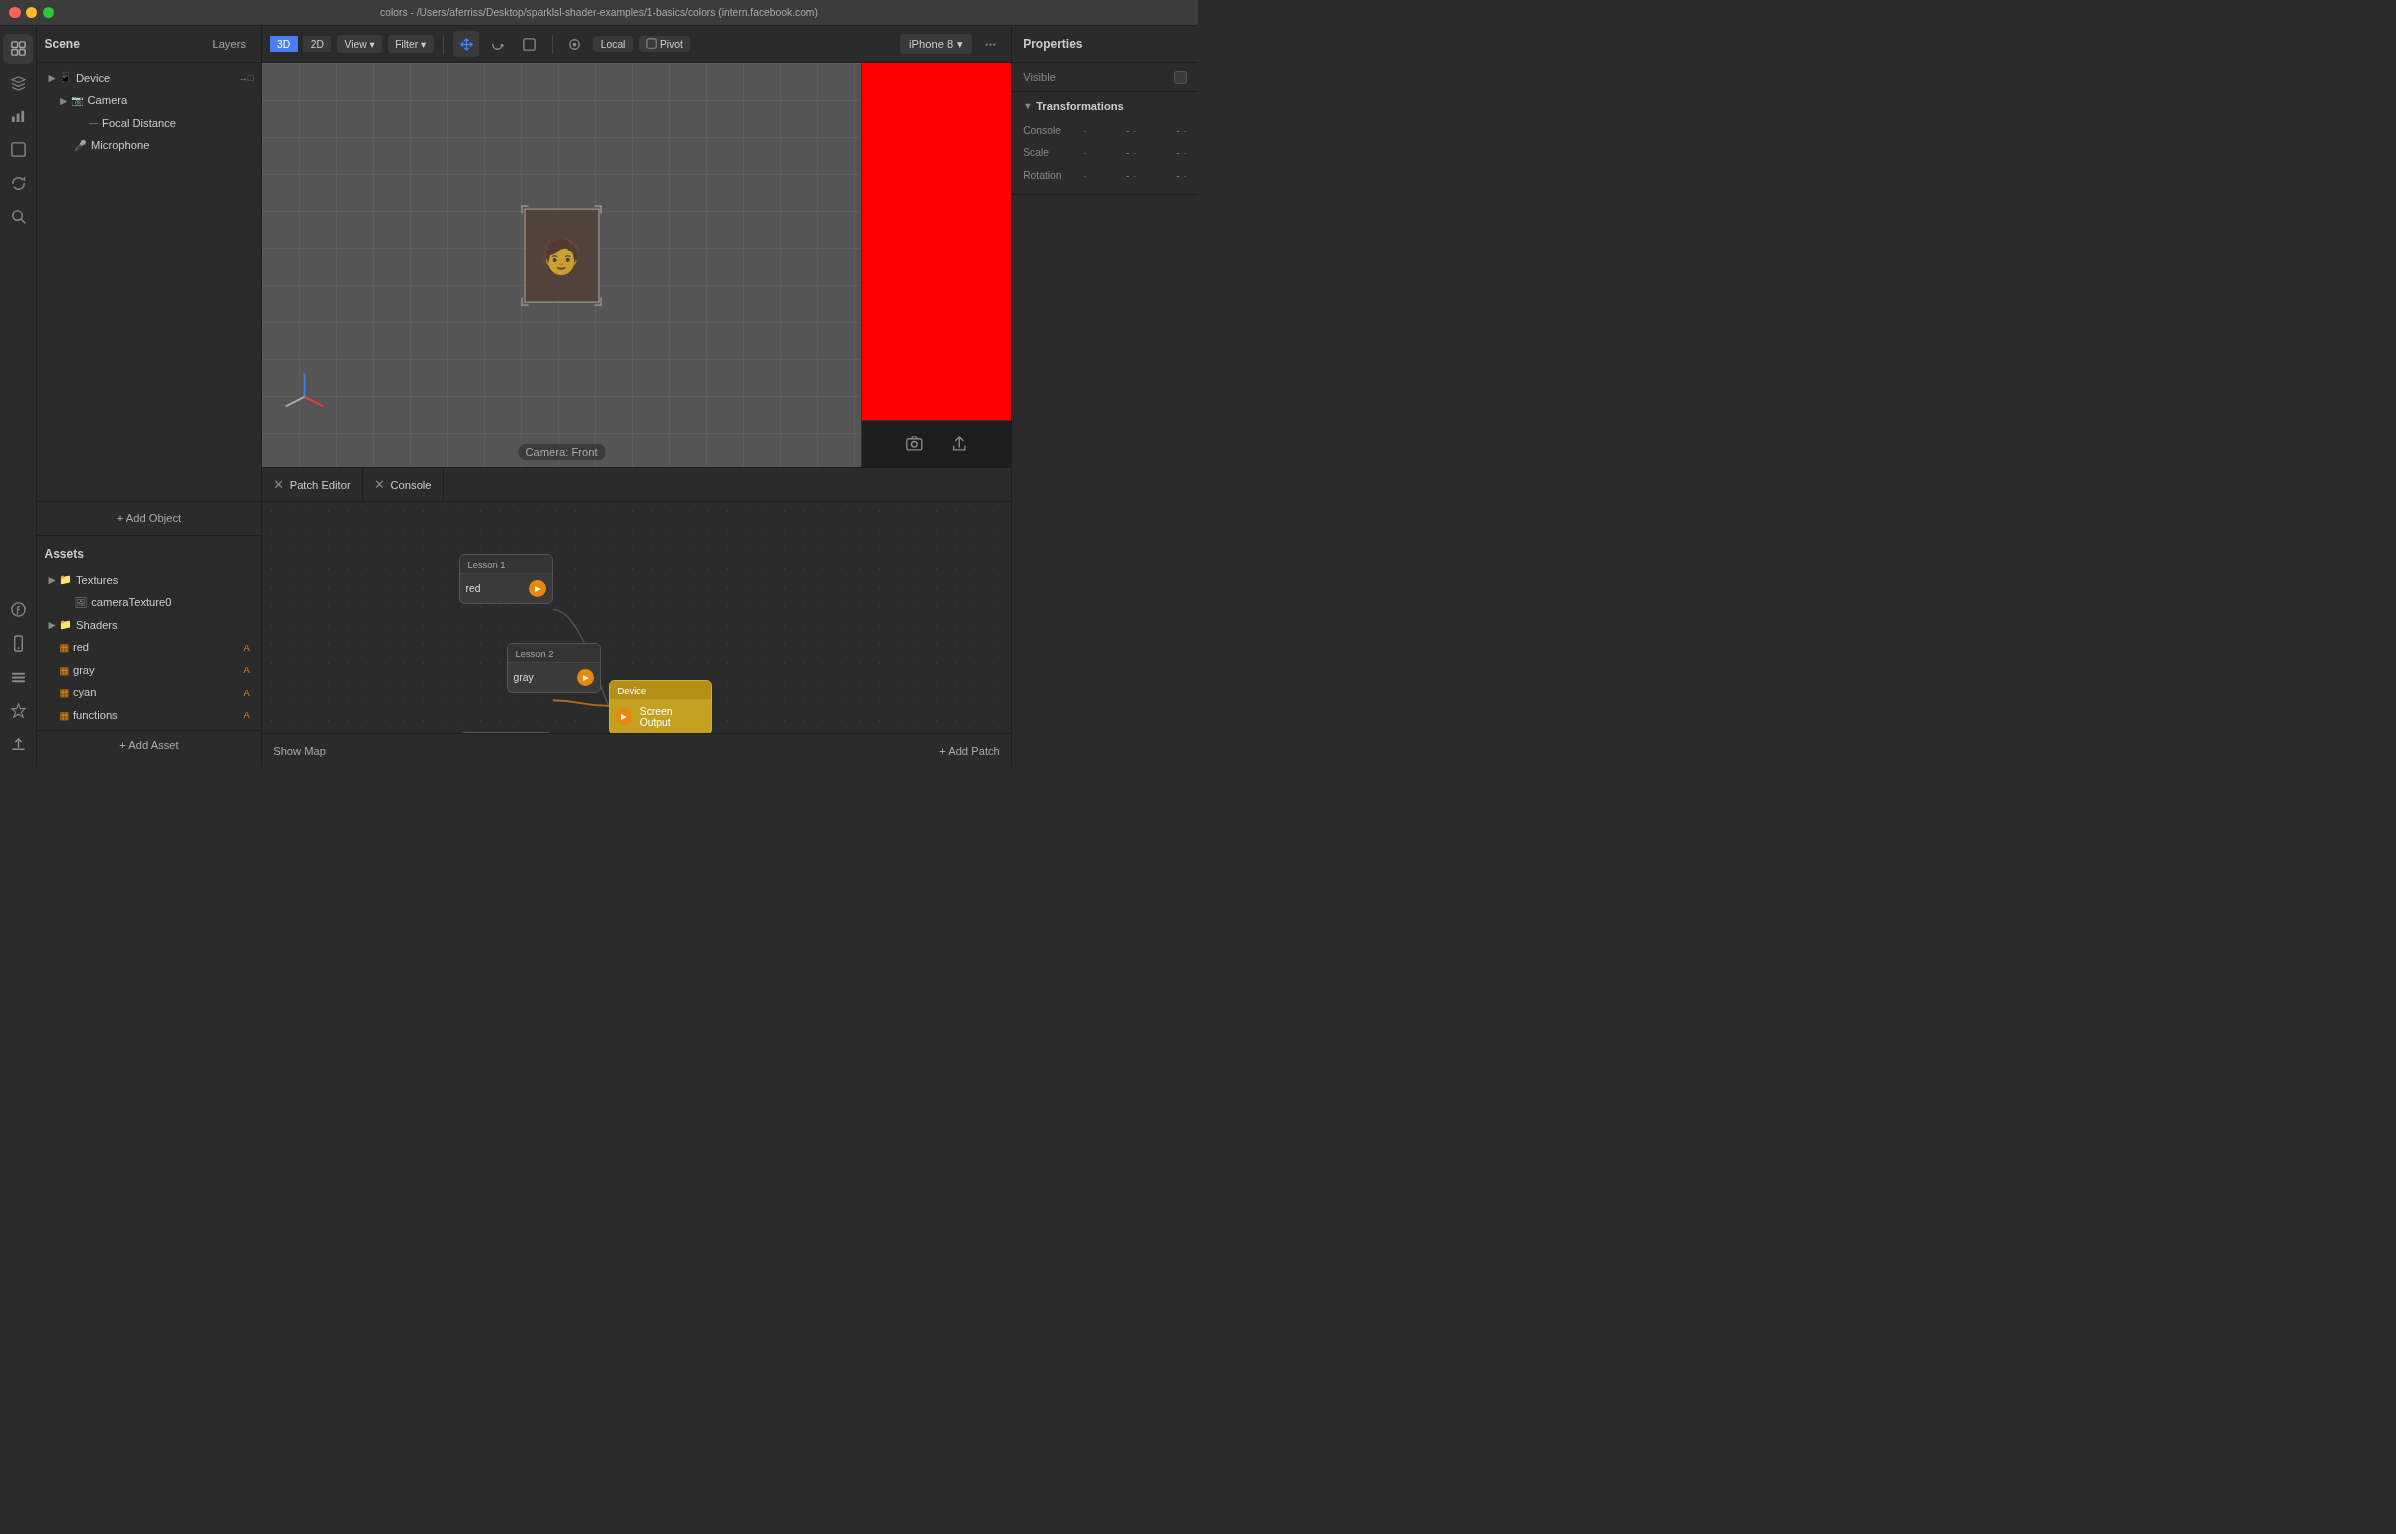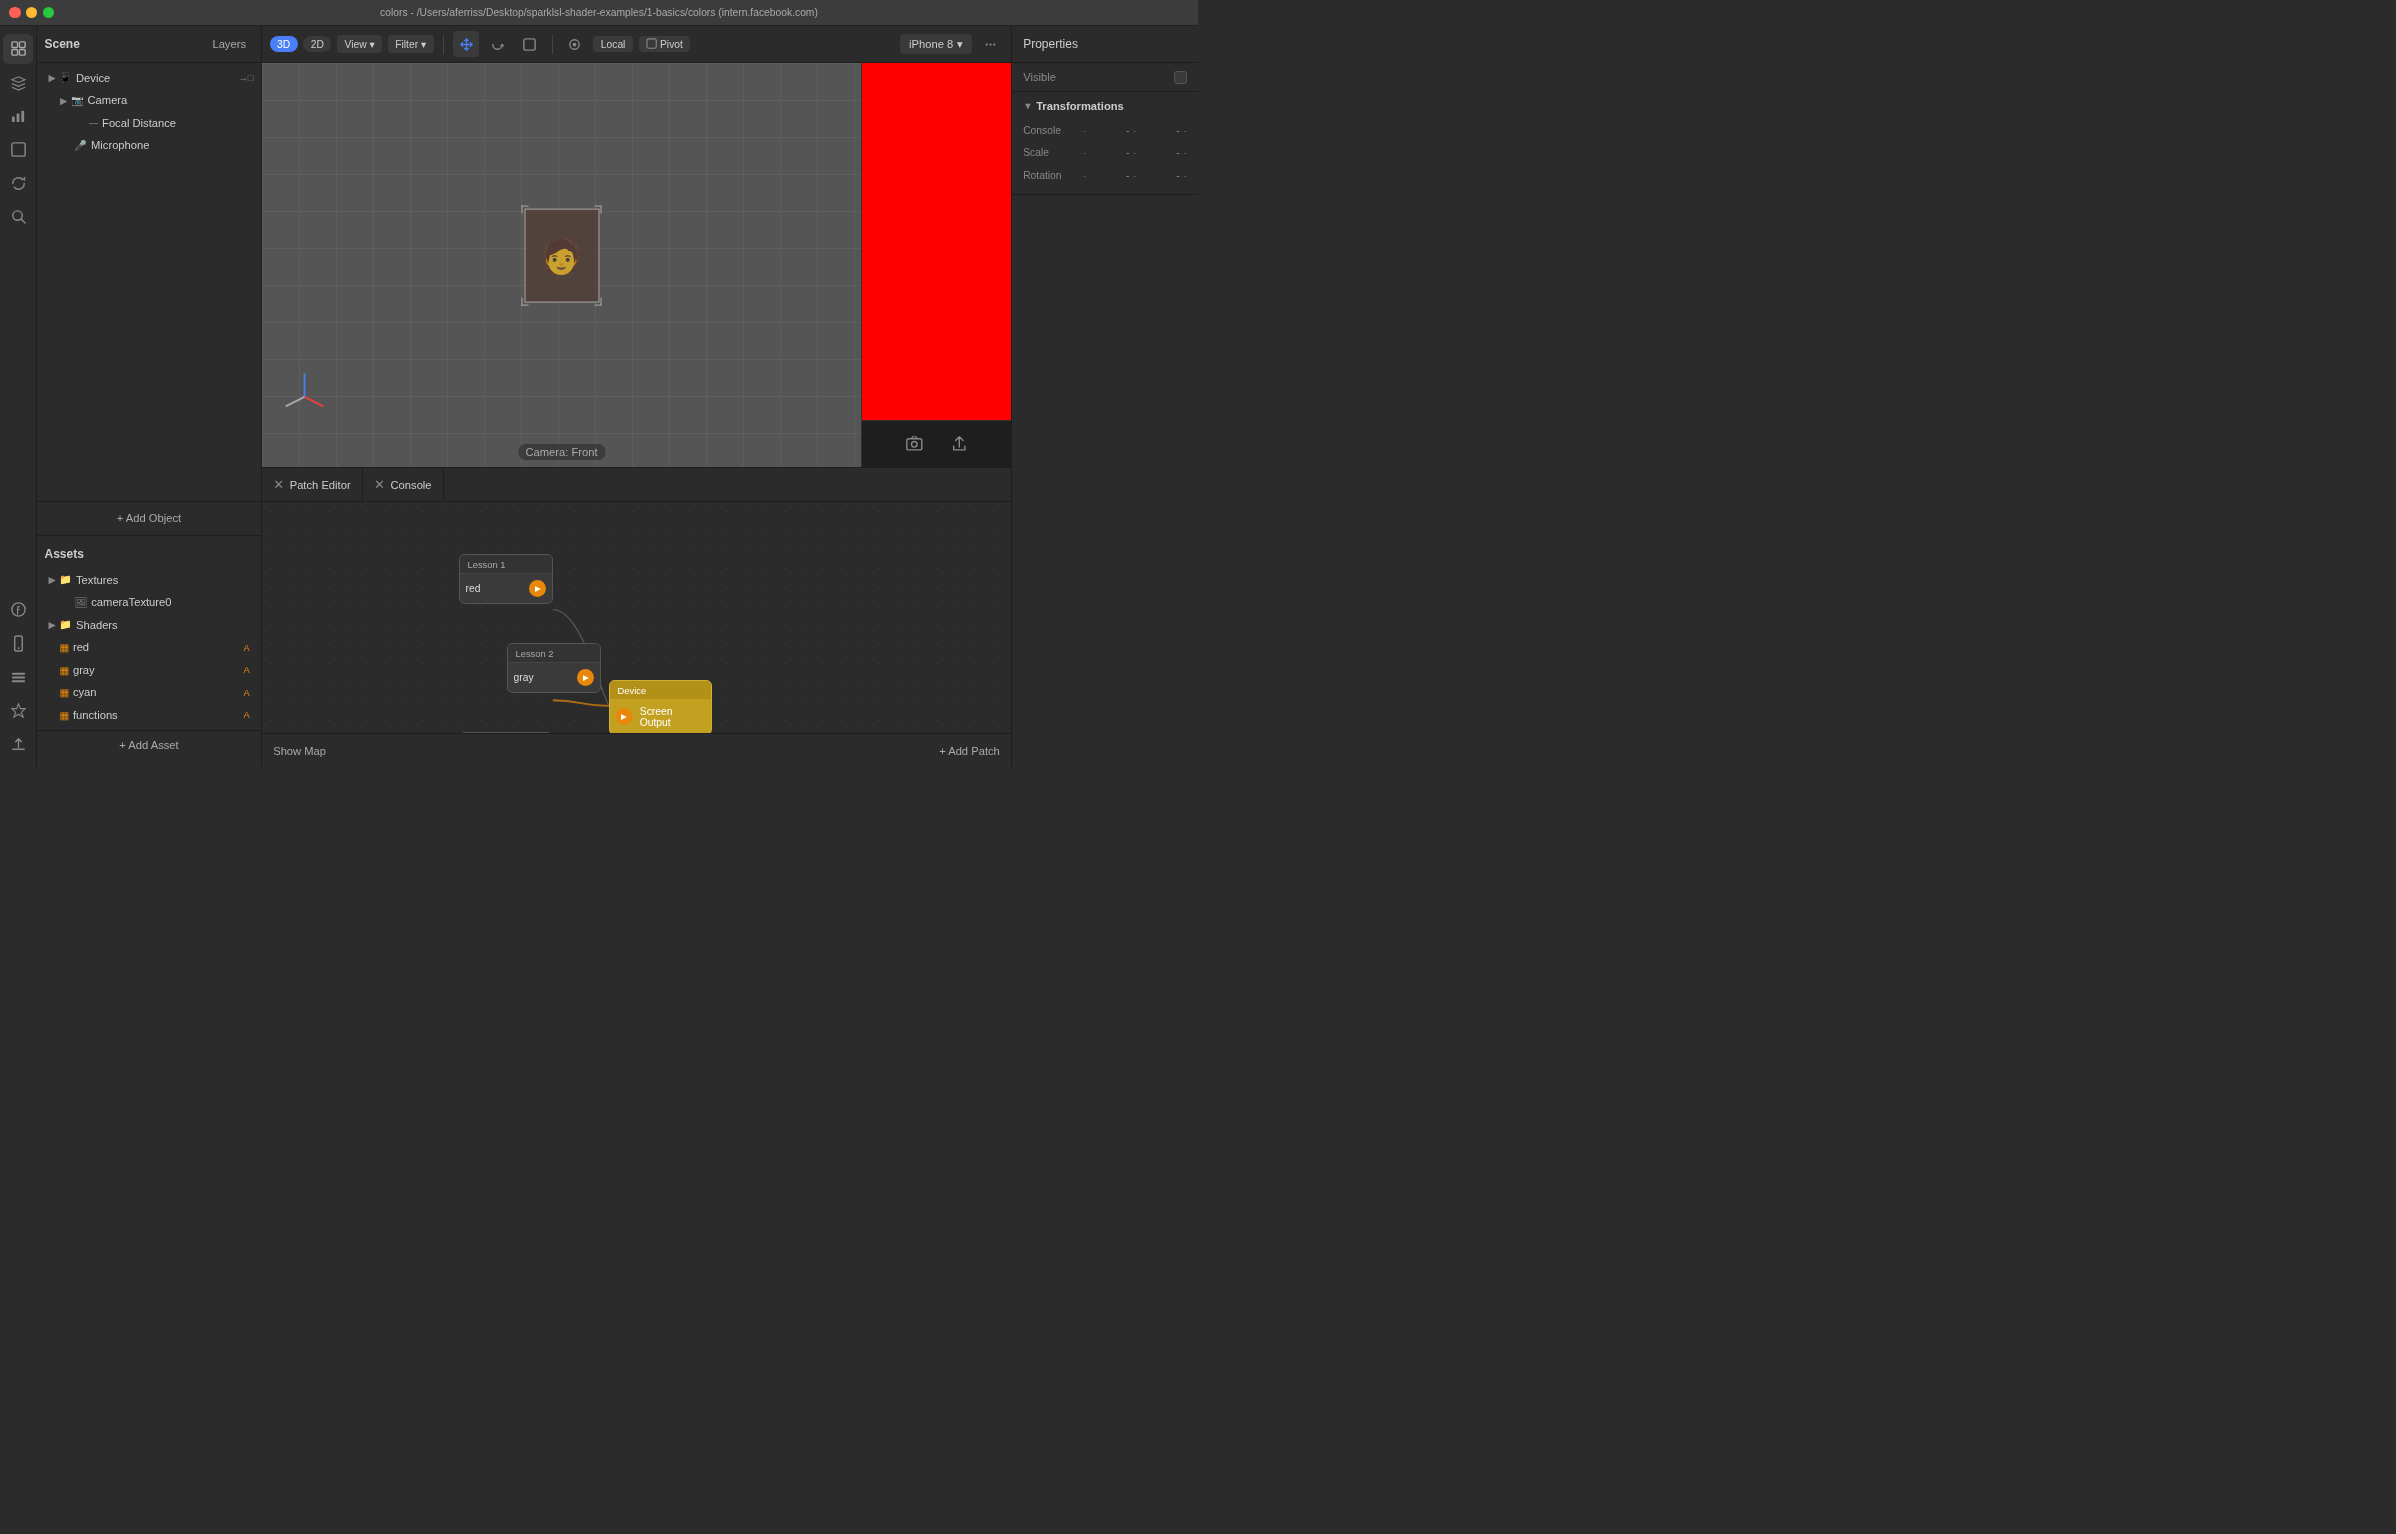--- a/index.html
+++ b/index.html
@@ -206,21 +206,21 @@
       height: 37px;
       background: #2b2b2b;
       border-bottom: 0.9px solid #1e1e1e;
       display: flex;
       align-items: center;
       padding: 0 7.5px;
       gap: 5.6px;
     }
     .view-btn {
       padding: 2.8px 7.5px;
-      border-radius: 8px;
+      border-radius: 1px;
       font-size: 10.3px;
       cursor: pointer;
       border: none;
       color: #ccc;
     }
     .view-btn.active { background: #4a7ef7; color: white; }
     .view-btn.inactive { background: #3a3a3a; }
     .toolbar-dropdown {
       display: flex;
       align-items: center;
@@ -534,21 +534,21 @@
       flex-direction: column;
       flex-shrink: 0;
     }
     .props-header {
       height: 37px;
       display: flex;
       align-items: center;
       padding: 0 11.2px;
       border-bottom: 0.9px solid #1e1e1e;
       font-size: 12px;
-      font-weight: 400;
+      font-weight: 700;
       color: #ccc;
     }
     .props-section {
       padding: 7.5px 11.2px;
       border-bottom: 0.9px solid #1e1e1e;
     }
     .props-section-header {
       display: flex;
       align-items: center;
       gap: 3.7px;

